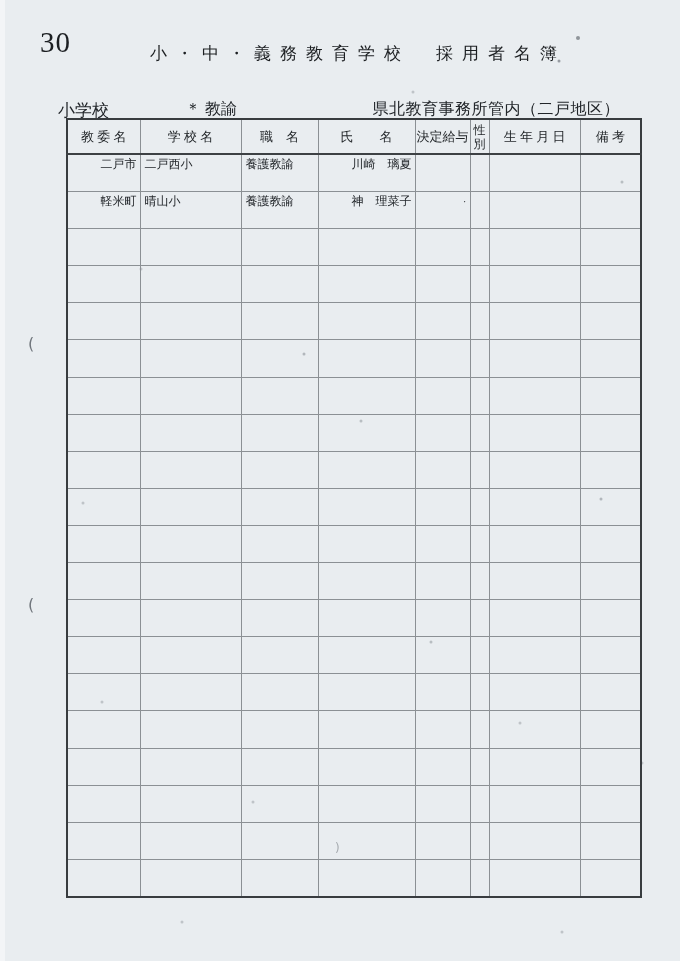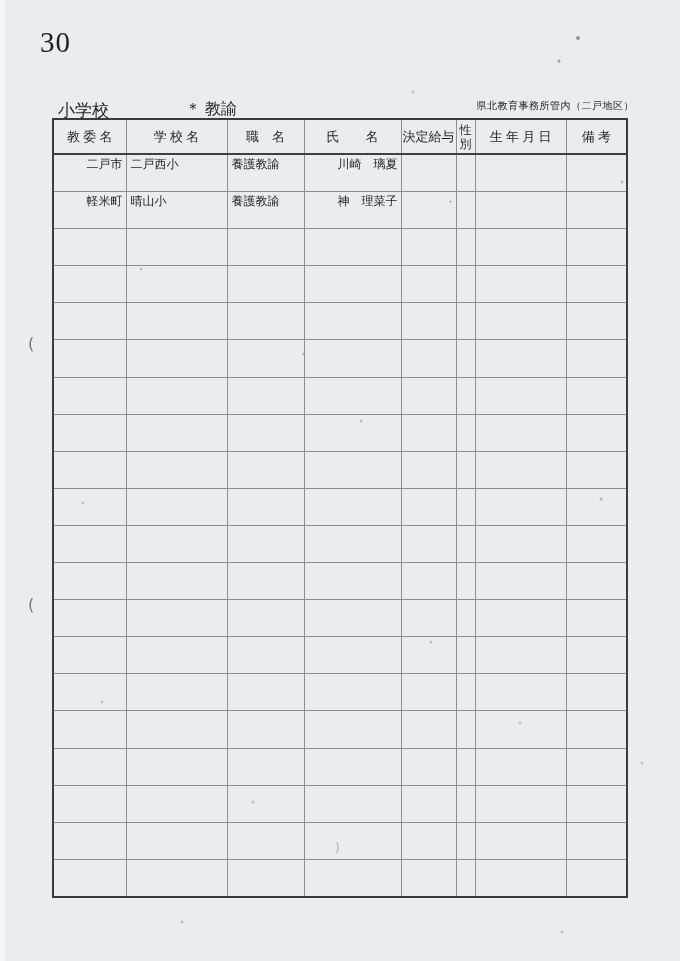--- a/index.html
+++ b/index.html
@@ -8,23 +8,23 @@
     background:#e9edf0; overflow:hidden;
     font-family:"Liberation Serif","DejaVu Serif",serif;
     color:#22262a;
   }
   .edge-left { position:absolute; left:0; top:0; width:5px; height:100%; background:#f3f5f7; }
   .page-number { position:absolute; left:40px; top:26px; font-size:29px; letter-spacing:1px; color:#1c1f22; }
   .doc-title { position:absolute; left:150px; top:42px; font-size:17px; letter-spacing:9px; white-space:nowrap; color:#1c1f22; }
   .meta1 { position:absolute; left:58px; top:80px; font-size:12.5px; white-space:pre; }
   .meta2-left { position:absolute; left:58px; top:99px; font-size:17px; }
   .meta2-mid { position:absolute; left:185px; top:99px; font-size:16px; }
-  .meta2-right { position:absolute; right:46px; top:99px; font-size:10px; letter-spacing:0.5px; }
-
-  .sheet-table { position:absolute; left:52px; top:118px; }
+  .meta2-right { position:absolute; right:60px; top:99px; font-size:16px; letter-spacing:0.5px; }
+
+  .sheet-table { position:absolute; left:66px; top:118px; }
   table { border-collapse:collapse; table-layout:fixed; width:574px; border:2px solid #383c3f; }
   th, td { border:1px solid #8b9094; padding:0; overflow:hidden; }
   thead th {
     border-bottom:2.5px solid #3d4144;
     height:33px; font-weight:normal; font-size:13px;
     text-align:center; vertical-align:middle; color:#1e2225;
     white-space:pre;
   }
   th.sex-th { font-size:12px; line-height:14px; word-break:break-all; padding:0 2px; white-space:pre-line; }
   tbody td { height:36.1px; vertical-align:top; }
@@ -62,20 +62,21 @@
   }
 </style>
 </head>
 <body>
 
 <div class="page">
   <div class="edge-left"></div>
   <div class="speckles"></div>
 
   <div class="page-number">30</div>
+  <div class="doc-title">小・中・義務教育学校　採用者名簿</div>
 
   <div class="meta2-left">小学校</div>
   <div class="meta2-mid">＊ 教諭</div>
   <div class="meta2-right">県北教育事務所管内（二戸地区）</div>
 
   <div class="sheet-table">
     <table>
       <colgroup>
         <col style="width:73px">
           <col style="width:101px">

